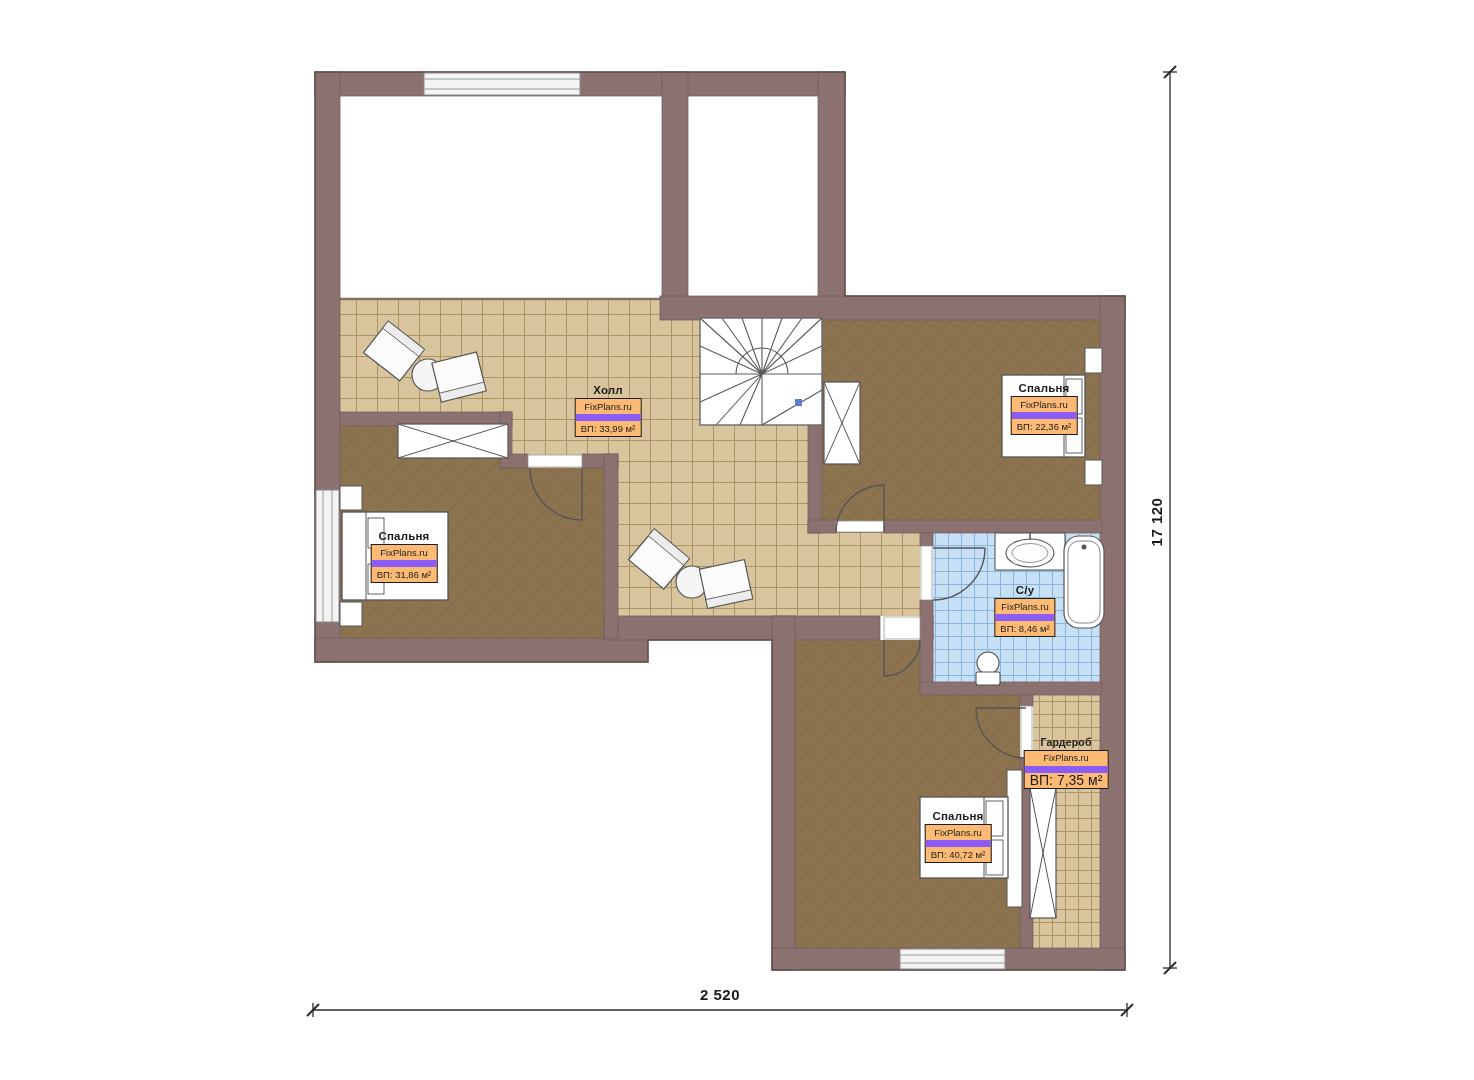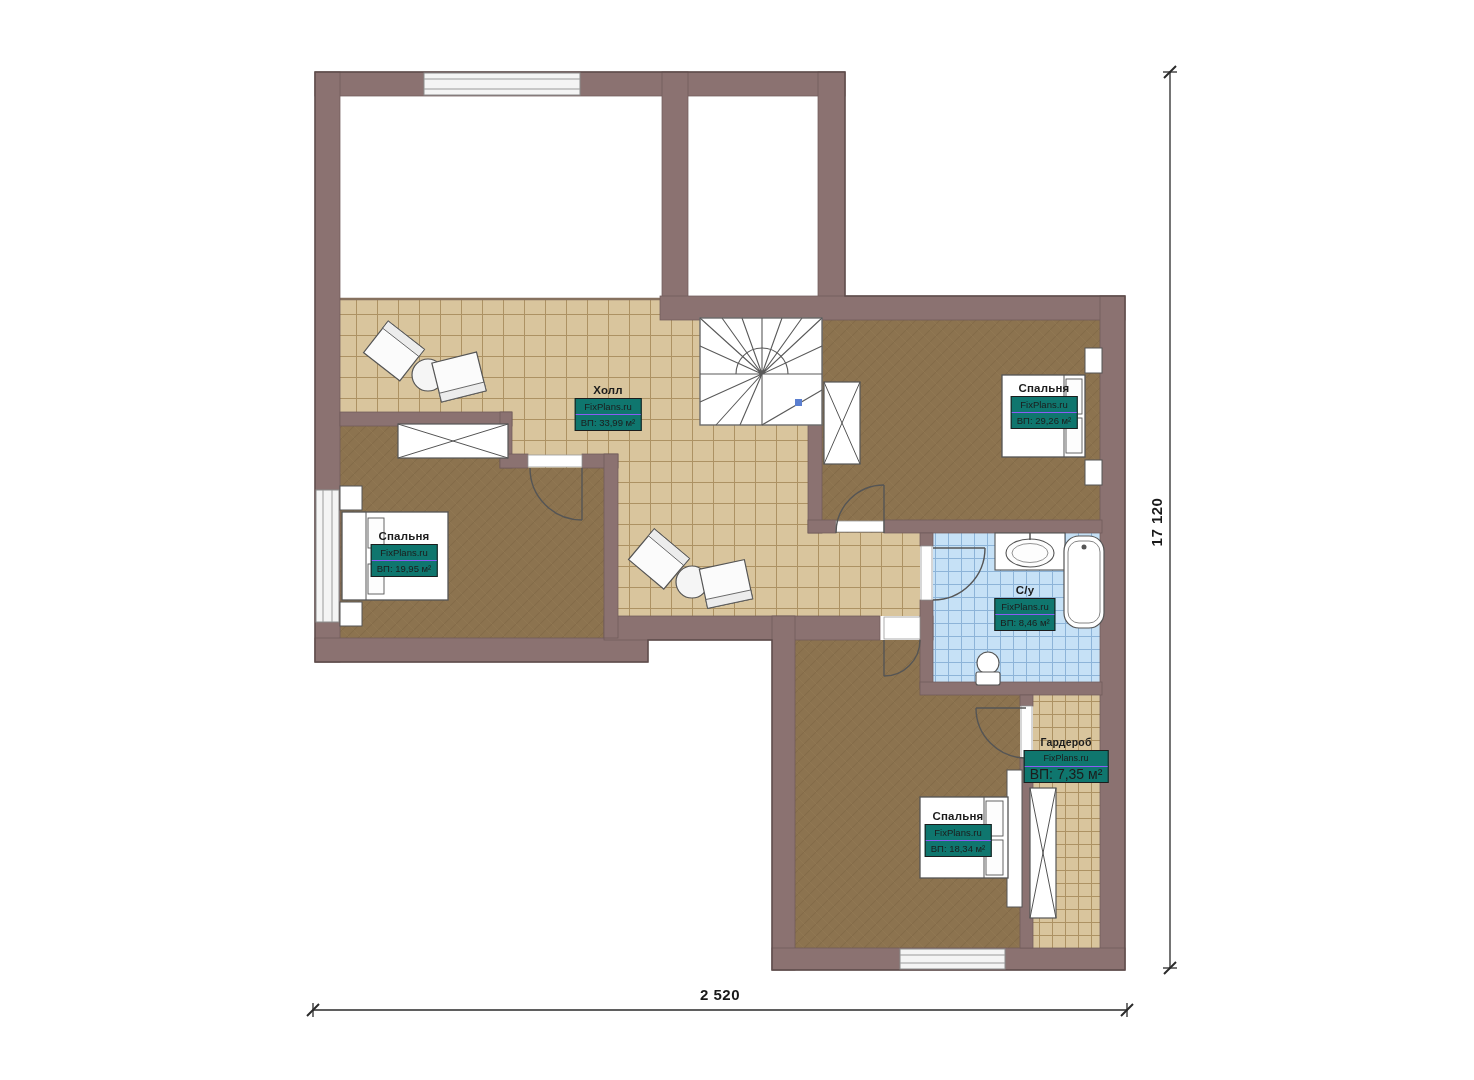--- a/index.html
+++ b/index.html
@@ -11,28 +11,28 @@
   svg{position:absolute;left:0;top:0;}
   .room-label{
     position:absolute;transform:translateX(-50%);
     display:flex;flex-direction:column;align-items:center;z-index:5;
   }
   .room-name{
     font-size:11.5px;font-weight:bold;color:#1c1c1c;white-space:nowrap;
     margin-bottom:2px;letter-spacing:.2px;
   }
   .room-box{
-    background:#0f766e;border:1px solid #1c1c1c;
+    background:#fdba74;border:1px solid #1c1c1c;
     display:flex;flex-direction:column;align-items:stretch;justify-content:center;
   }
   .room-box .row{
     font-size:9.5px;color:#1c1c1c;text-align:center;
     padding:1px 5px;line-height:13px;white-space:nowrap;
   }
-  .room-box .row+.row{border-top:1px solid #8b5cf6;}
+  .room-box .row+.row{border-top:7px solid #8b5cf6;}
   .dim-label-h{
     position:absolute;left:720px;top:986px;transform:translateX(-50%);
     font-size:15px;font-weight:bold;color:#1a1a1a;letter-spacing:.5px;z-index:5;
   }
   .dim-label-v{
     position:absolute;left:1126px;top:514px;width:60px;height:16px;
     text-align:center;transform:rotate(-90deg);
     font-size:15px;font-weight:bold;color:#1a1a1a;letter-spacing:.5px;z-index:5;
   }
 </style>
@@ -259,29 +259,29 @@
   <div class="room-box">
     <div class="row">FixPlans.ru</div>
     <div class="row">ВП: 33,99 м²</div>
   </div>
 </div>
 
 <div class="room-label" style="left:1044px;top:382px;">
   <div class="room-name">Спальня</div>
   <div class="room-box">
     <div class="row">FixPlans.ru</div>
-    <div class="row">ВП: 29,26 м²</div>
+    <div class="row">ВП: 22,36 м²</div>
   </div>
 </div>
 
 <div class="room-label" style="left:404px;top:530px;">
   <div class="room-name">Спальня</div>
   <div class="room-box">
     <div class="row">FixPlans.ru</div>
-    <div class="row">ВП: 19,95 м²</div>
+    <div class="row">ВП: 31,86 м²</div>
   </div>
 </div>
 
 <div class="room-label" style="left:1025px;top:584px;">
   <div class="room-name">С/у</div>
   <div class="room-box">
     <div class="row">FixPlans.ru</div>
     <div class="row">ВП: 8,46 м²</div>
   </div>
 </div>
@@ -291,19 +291,19 @@
   <div class="room-box">
     <div class="row" style="font-size:9px;">FixPlans.ru</div>
     <div class="row" style="font-size:14px;">ВП: 7,35 м²</div>
   </div>
 </div>
 
 <div class="room-label" style="left:958px;top:810px;">
   <div class="room-name">Спальня</div>
   <div class="room-box">
     <div class="row">FixPlans.ru</div>
-    <div class="row">ВП: 18,34 м²</div>
+    <div class="row">ВП: 40,72 м²</div>
   </div>
 </div>
 
 <div class="dim-label-h">2 520</div>
 <div class="dim-label-v">17 120</div>
 </div>
 
 </body></html>

